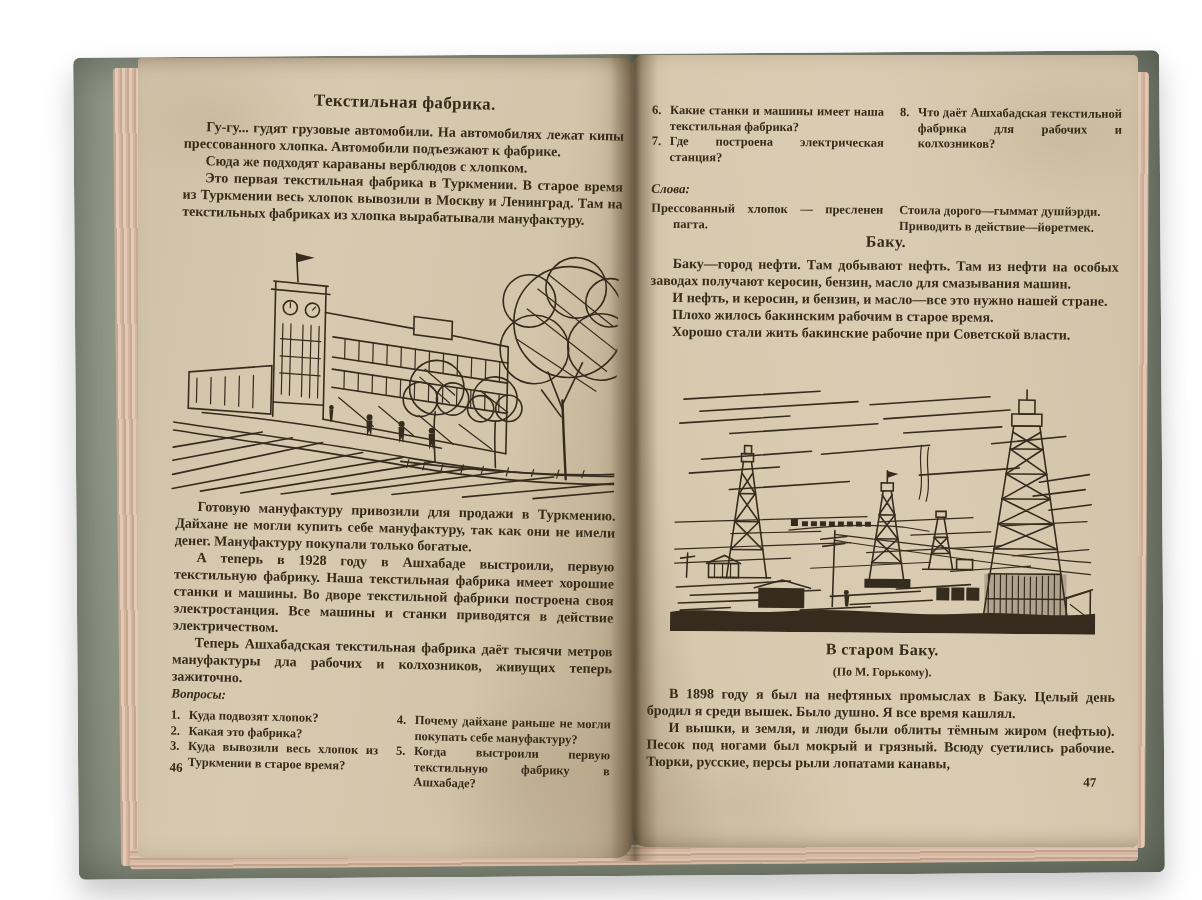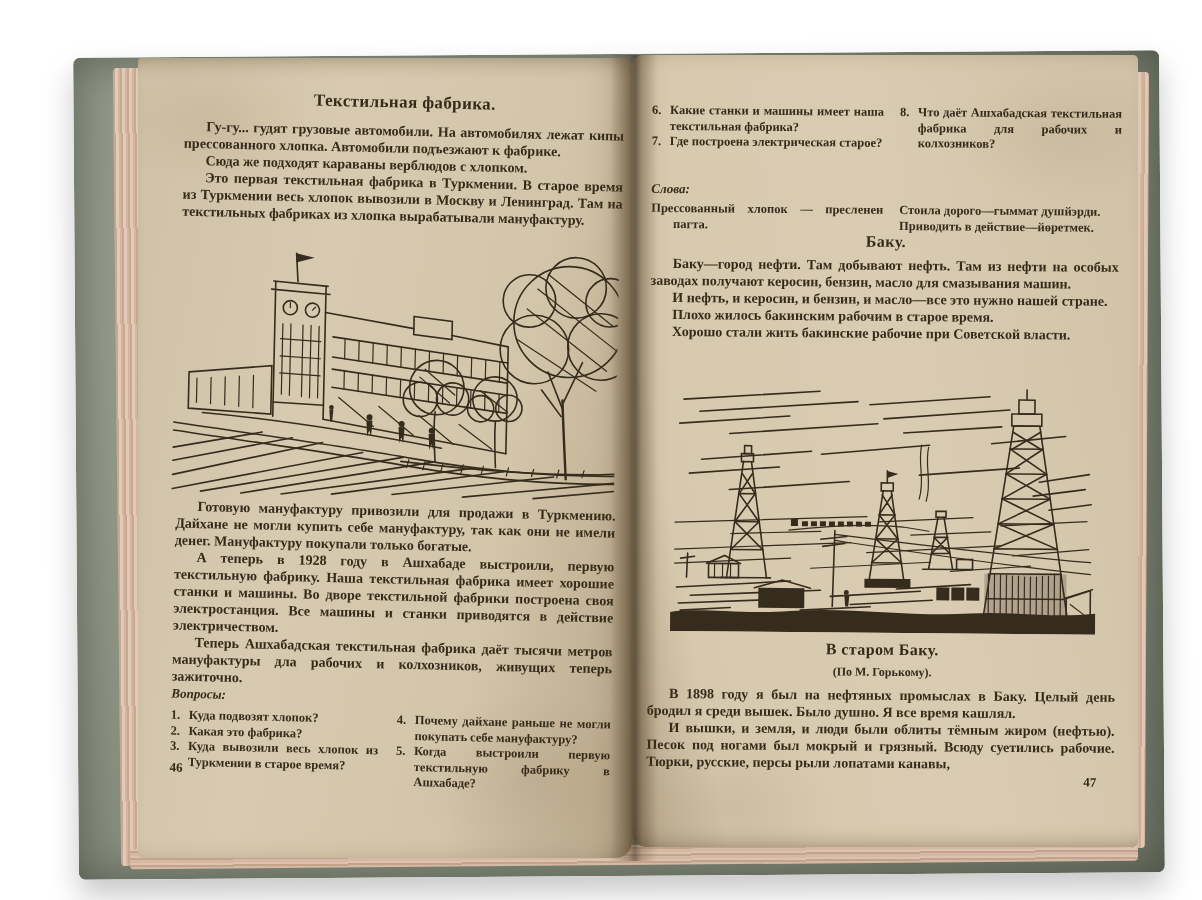--- a/index.html
+++ b/index.html
@@ -180,24 +180,24 @@
 
       <div class="blk pagenum" style="top:702px;left:46px;">46</div>
     </div>
   </div>
 
   <div class="page page-right">
     <div class="tl tl-right">
       <div class="blk cols small-text" style="top:48px;left:20px;width:470px;gap:16px;">
         <div style="width:232px;">
           <p class="hang"><span class="qn">6.</span><span>Какие станки и машины имеет наша текстильная фабрика?</span></p>
-          <p class="hang"><span class="qn">7.</span><span>Где построена электрическая старое?</span></p>
+          <p class="hang"><span class="qn">7.</span><span>Где построена электрическая станция?</span></p>
         </div>
         <div style="width:222px;">
-          <p class="hang"><span class="qn">8.</span><span>Что даёт Ашхабадская текстильная фабрика для рабочих и колхозников?</span></p>
+          <p class="hang"><span class="qn">8.</span><span>Что даёт Ашхабадская текстильной фабрика для рабочих и колхозников?</span></p>
         </div>
       </div>
 
       <div class="blk ital" style="top:126px;left:20px;font-size:13px;">Слова:</div>
 
       <div class="blk cols small-text" style="top:146px;left:20px;width:470px;gap:16px;">
         <div style="width:232px;">
           <p class="hang" style="padding-left:22px;text-indent:-22px;">Прессованный хлопок — пресленен пагта.</p>
         </div>
         <div style="width:222px;">

